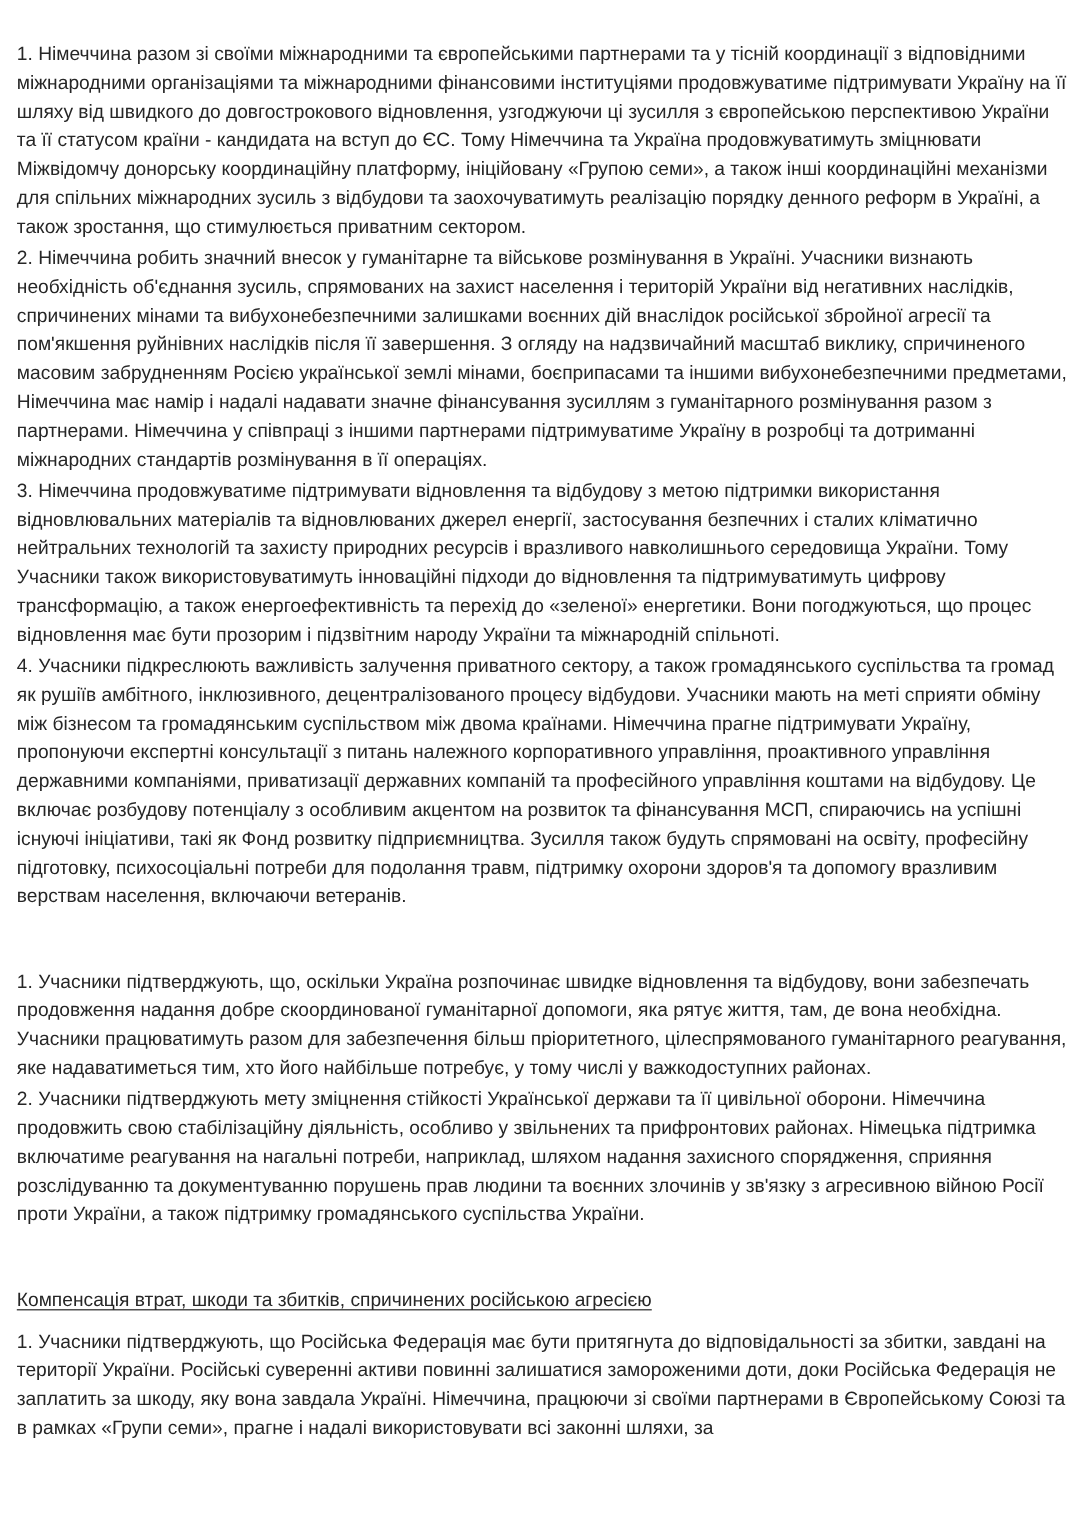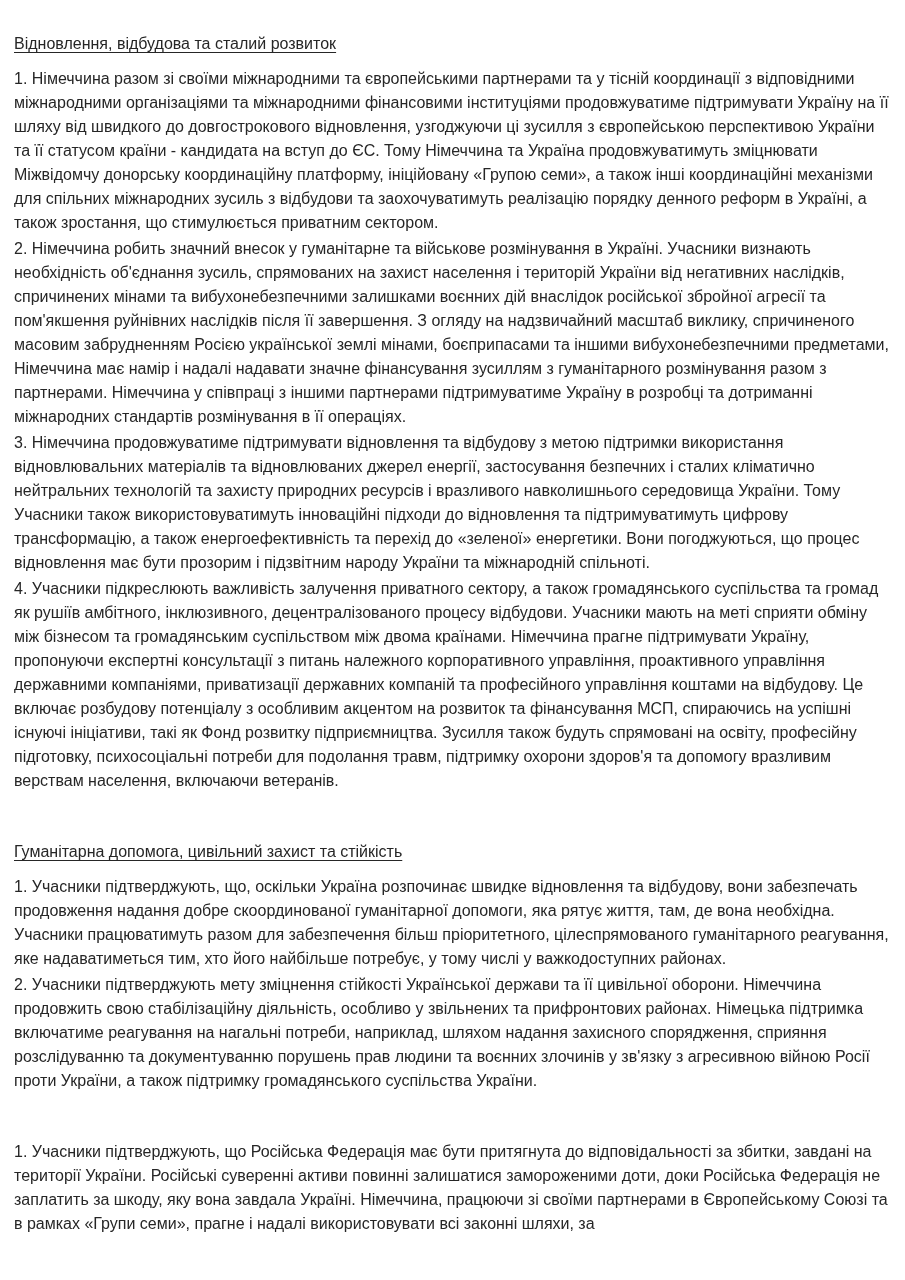--- a/index.html
+++ b/index.html
@@ -38,30 +38,29 @@
   .para {
     margin: 2px 0;
   }
 </style>
 </head>
 <body>
 
 <main class="doc">
 
   <section class="doc-section">
-    <h2 class="section-heading">Відновлення, відбудова та сталий розвиток</h2>
     <p class="para">1. Німеччина разом зі своїми міжнародними та європейськими партнерами та у тісній координації з відповідними міжнародними організаціями та міжнародними фінансовими інституціями продовжуватиме підтримувати Україну на її шляху від швидкого до довгострокового відновлення, узгоджуючи ці зусилля з європейською перспективою України та її статусом країни - кандидата на вступ до ЄС. Тому Німеччина та Україна продовжуватимуть зміцнювати Міжвідомчу донорську координаційну платформу, ініційовану «Групою семи», а також інші координаційні механізми для спільних міжнародних зусиль з відбудови та заохочуватимуть реалізацію порядку денного реформ в Україні, а також зростання, що стимулюється приватним сектором.</p>
     <p class="para">2. Німеччина робить значний внесок у гуманітарне та військове розмінування в Україні. Учасники визнають необхідність об'єднання зусиль, спрямованих на захист населення і територій України від негативних наслідків, спричинених мінами та вибухонебезпечними залишками воєнних дій внаслідок російської збройної агресії та пом'якшення руйнівних наслідків після її завершення. З огляду на надзвичайний масштаб виклику, спричиненого масовим забрудненням Росією української землі мінами, боєприпасами та іншими вибухонебезпечними предметами, Німеччина має намір і надалі надавати значне фінансування зусиллям з гуманітарного розмінування разом з партнерами. Німеччина у співпраці з іншими партнерами підтримуватиме Україну в розробці та дотриманні міжнародних стандартів розмінування в її операціях.</p>
     <p class="para">3. Німеччина продовжуватиме підтримувати відновлення та відбудову з метою підтримки використання відновлювальних матеріалів та відновлюваних джерел енергії, застосування безпечних і сталих кліматично нейтральних технологій та захисту природних ресурсів і вразливого навколишнього середовища  України. Тому Учасники також використовуватимуть інноваційні підходи до відновлення та підтримуватимуть цифрову трансформацію, а також енергоефективність та перехід до «зеленої» енергетики. Вони погоджуються, що процес відновлення має бути прозорим і підзвітним народу України та міжнародній спільноті.</p>
     <p class="para">4. Учасники підкреслюють важливість залучення приватного сектору, а також громадянського суспільства та громад як рушіїв амбітного, інклюзивного, децентралізованого процесу відбудови. Учасники мають на меті сприяти обміну між бізнесом та громадянським суспільством між двома країнами. Німеччина прагне підтримувати Україну, пропонуючи експертні консультації з питань належного корпоративного управління, проактивного управління державними компаніями, приватизації державних компаній та професійного управління коштами на відбудову. Це включає розбудову потенціалу з особливим акцентом на розвиток та фінансування МСП, спираючись на успішні існуючі ініціативи, такі як Фонд розвитку підприємництва. Зусилля також будуть спрямовані на освіту, професійну підготовку, психосоціальні потреби для подолання травм, підтримку охорони здоров'я та допомогу вразливим верствам населення, включаючи ветеранів.</p>
   </section>
 
   <section class="doc-section">
-    <h2 class="section-heading">Гуманітарна допомога, цивільний захист та стійкість</h2>
     <p class="para">1. Учасники підтверджують, що, оскільки Україна розпочинає швидке відновлення та відбудову, вони забезпечать продовження надання добре скоординованої гуманітарної допомоги, яка рятує життя, там, де вона необхідна. Учасники працюватимуть разом для забезпечення більш пріоритетного, цілеспрямованого гуманітарного реагування, яке надаватиметься тим, хто його найбільше потребує, у тому числі у важкодоступних районах.</p>
     <p class="para">2. Учасники підтверджують мету зміцнення стійкості Української держави та її цивільної оборони. Німеччина продовжить свою стабілізаційну діяльність, особливо у звільнених та прифронтових районах. Німецька підтримка включатиме реагування на нагальні потреби, наприклад, шляхом надання захисного спорядження, сприяння розслідуванню та документуванню порушень прав людини та воєнних злочинів у зв'язку з агресивною війною Росії проти України, а також підтримку громадянського суспільства України.</p>
   </section>
 
   <section class="doc-section">
+    <h2 class="section-heading">Компенсація втрат, шкоди та збитків, спричинених російською агресією</h2>
     <p class="para">1. Учасники підтверджують, що Російська Федерація має бути притягнута до відповідальності за збитки, завдані на території України. Російські суверенні активи повинні залишатися замороженими доти, доки Російська Федерація не заплатить за шкоду, яку вона завдала Україні. Німеччина, працюючи зі своїми партнерами в Європейському Союзі та в рамках «Групи семи», прагне і надалі використовувати всі законні шляхи, за</p>
   </section>
 
 </main>
 
 </body></html>

